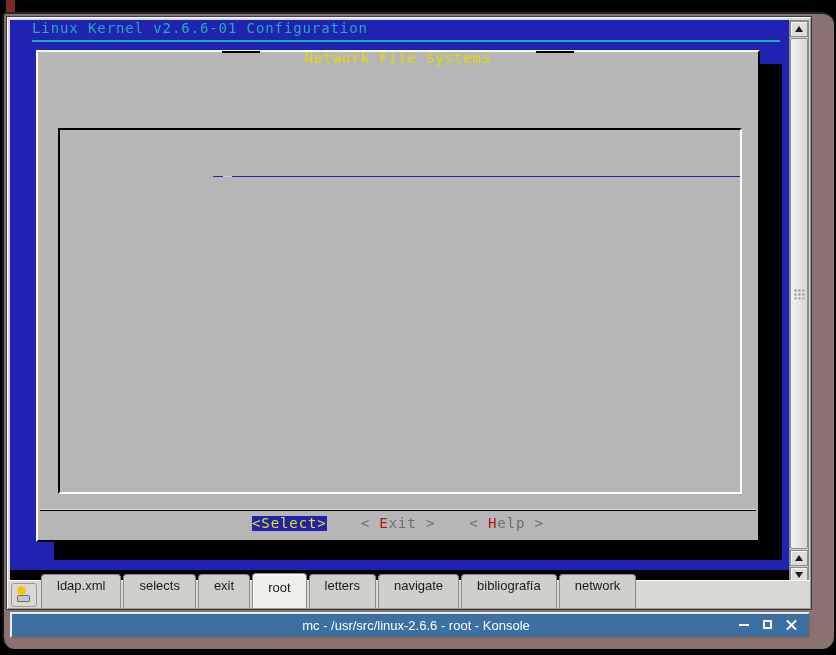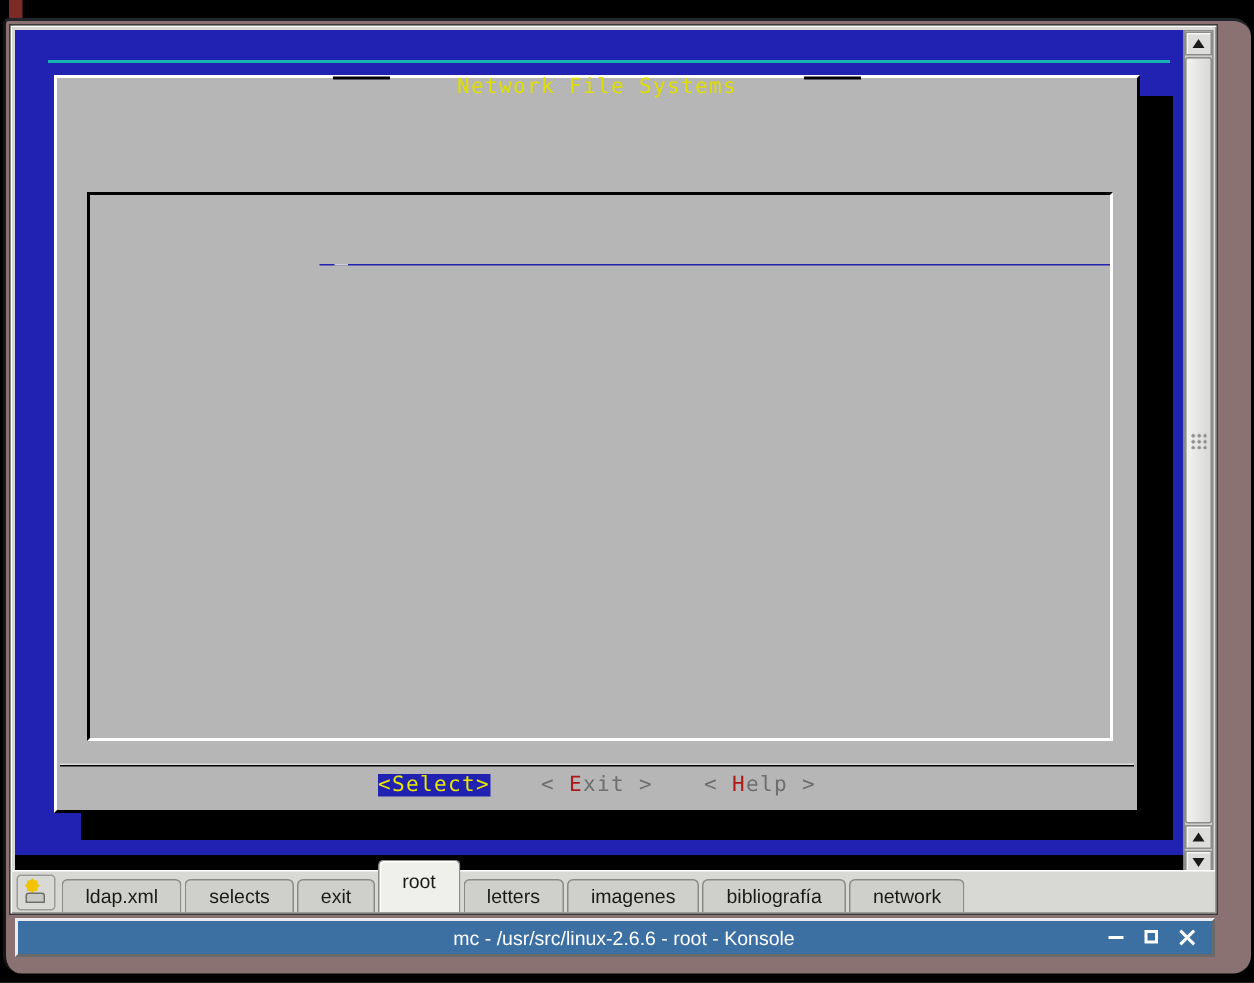--- a/index.html
+++ b/index.html
@@ -83,21 +83,21 @@
             border-top:1px solid #fff; display:flex; align-items:flex-end; }
   .newtab-btn { position:relative; width:26px; height:24px; margin:0 4px 1px 3px;
                 background:#d8d8d4; border:1px solid #9a9a96; border-radius:3px; }
   .nt-base { position:absolute; left:5px; bottom:4px; width:13px; height:7px;
              background:#c8c8c4; border:1px solid #6e6e6a; border-radius:2px 2px 0 0; }
   .nt-star, .nt-star::after { position:absolute; width:7px; height:7px; background:#f2c400; }
   .nt-star { left:6px; top:3px; transform:rotate(45deg); }
   .nt-star::after { content:""; left:0; top:0; transform:rotate(45deg); }
   .tab { position:relative; padding:3px 15px 4px 15px; margin-right:2px; background:#cfcfcb;
          border:1px solid #8a8a86; border-bottom:none; border-radius:4px 4px 0 0;
-         font-size:13px; color:#1a1a1a; height:22px; }
+         font-size:13px; color:#1a1a1a; height:34px; }
   .tab.active { background:#efefec; height:35px; padding-top:6px; z-index:2;
                 box-shadow:inset 1px 1px 0 #fff; }
 
   
   .titlebar { position:absolute; left:6px; top:598px; width:800px; height:26px; background:#3c6fa2;
               border:2px solid; border-color:#e8ecf0 #6a6a6a #6a6a6a #e8ecf0;
               display:flex; align-items:center; }
   .tb-title { flex:1; text-align:center; color:#ffffff; font-size:13px;padding-left:12px; }
   .tb-controls { position:absolute; right:10px; top:0; height:100%; display:flex;
                  align-items:center; gap:12px; }
@@ -110,20 +110,21 @@
 </head>
 <body>
 
 <div class="screen">
   <div class="corner-notch"></div>
 
   <div class="window">
     <div class="app-frame">
 
       <div class="terminal">
+        <div class="kc-header">Linux Kernel v2.6.6-01 Configuration</div>
         <div class="kc-rule"></div>
 
         <div class="dlg-shadow"></div>
 
         <div class="dialog">
           <div class="dlg-title-row">
             <span class="dash"></span>
             <span class="dlg-title">Network File Systems</span>
             <span class="dash"></span>
           </div>
@@ -241,21 +242,21 @@
 
             <div class="tab active">
               <span>root</span>
             </div>
 
             <div class="tab">
               <span>letters</span>
             </div>
 
             <div class="tab">
-              <span>imagenes</span>
+              <span>navigate</span>
             </div>
 
             <div class="tab">
               <span>bibliografía</span>
             </div>
 
             <div class="tab">
               <span>network</span>
             </div>
           </div>

